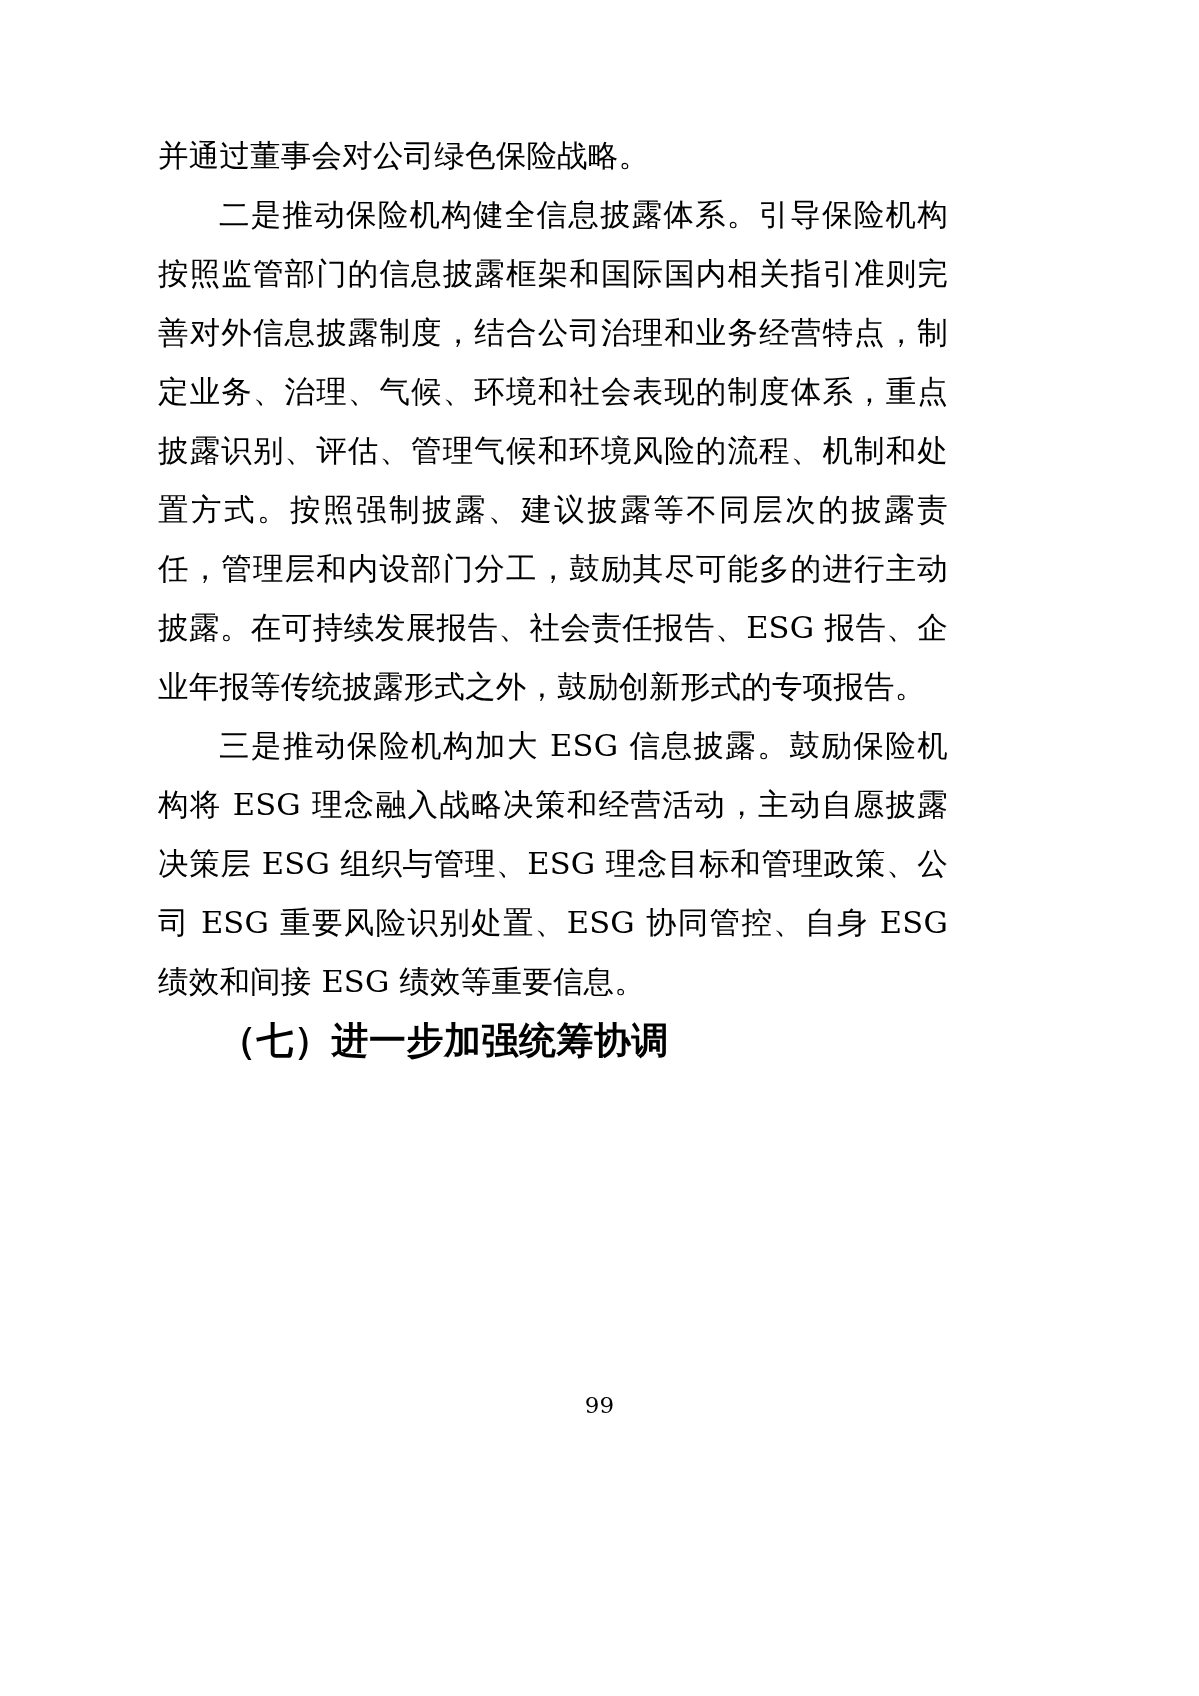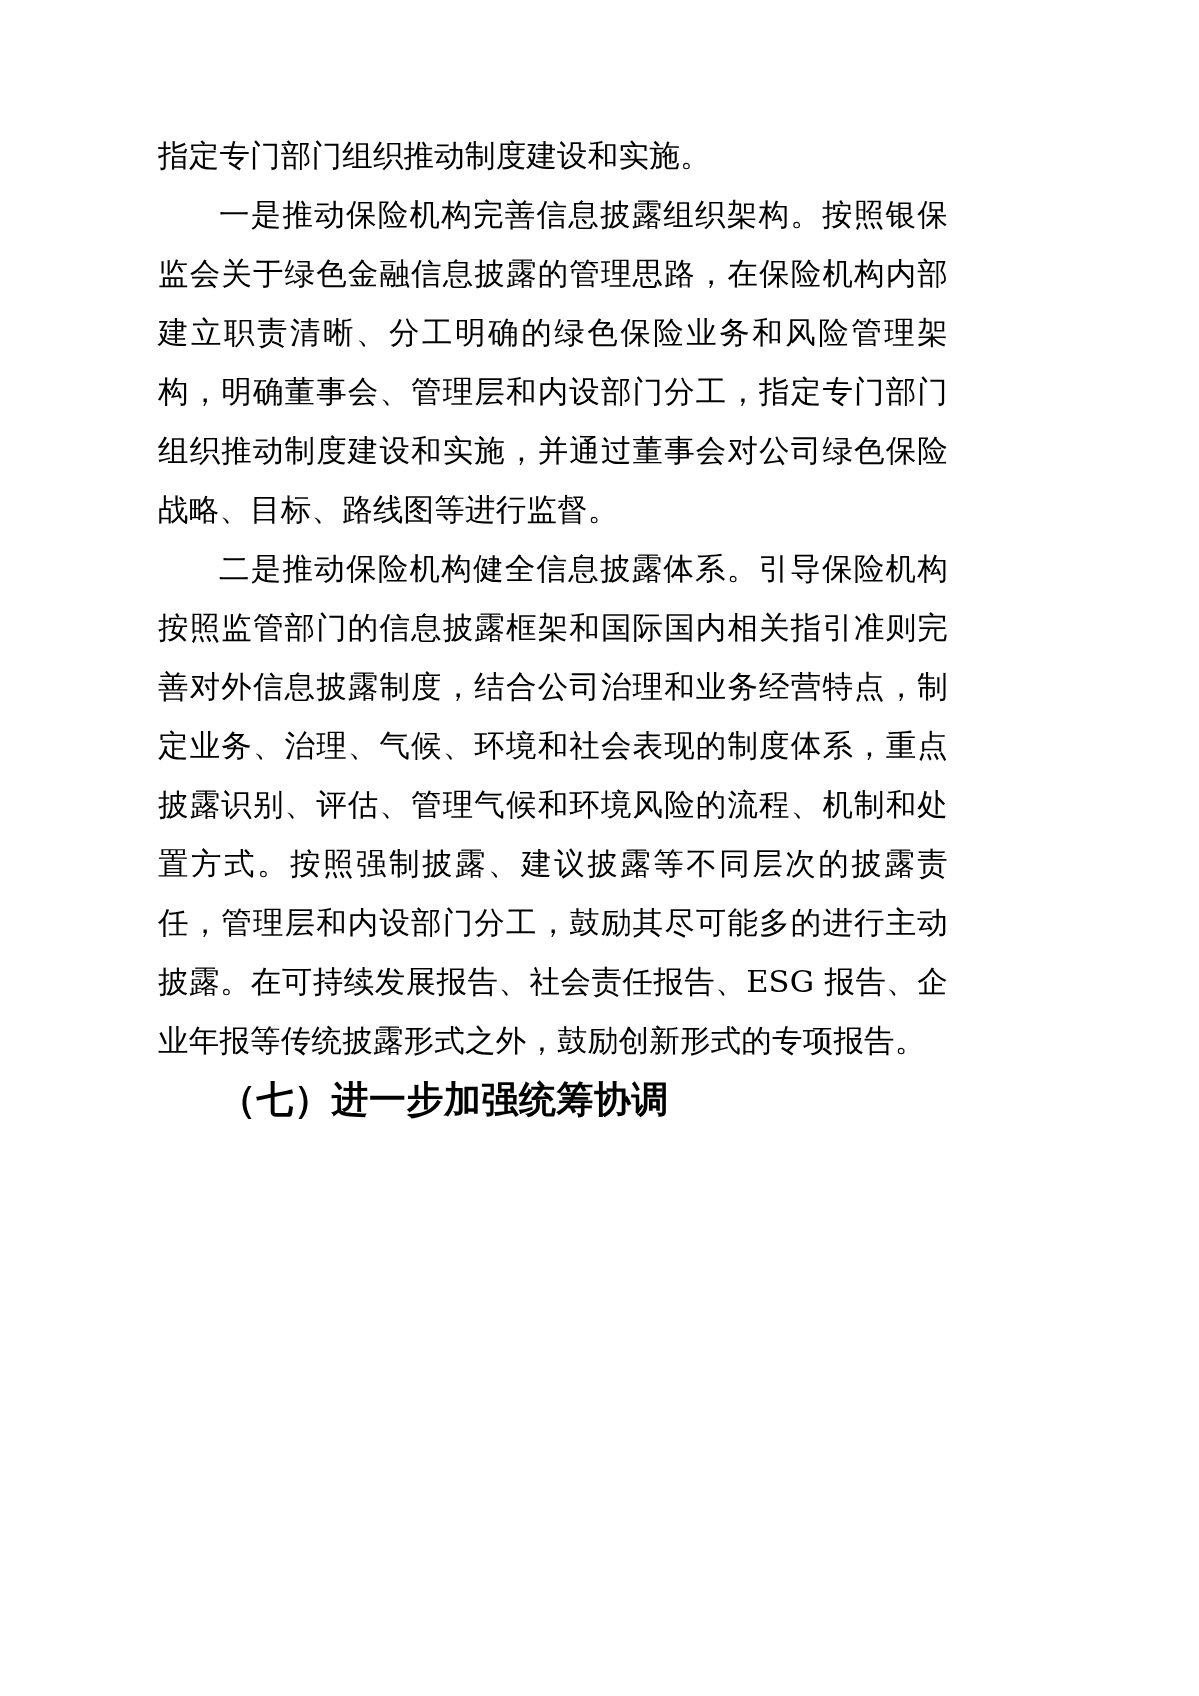--- a/index.html
+++ b/index.html
@@ -58,18 +58,19 @@
     font-size: 23px;
     font-family: "DejaVu Serif", "Liberation Serif", serif;
     color: #000;
   }
 </style>
 </head>
 <body>
 
 <div class="page">
   <div class="content">
-    <p class="para">指定专门部门组织推动制度建设和实施。</p>
-    <p class="para indent">一是推动保险机构完善信息披露组织架构。按照银保监会关于绿色金融信息披露的管理思路，在保险机构内部建立职责清晰、分工明确的绿色保险业务和风险管理架构，明确董事会、管理层和内设部门分工，指定专门部门组织推动制度建设和实施，并通过董事会对公司绿色保险战略、目标、路线图等进行监督。</p>
+    <p class="para">并通过董事会对公司绿色保险战略。</p>
     <p class="para indent">二是推动保险机构健全信息披露体系。引导保险机构按照监管部门的信息披露框架和国际国内相关指引准则完善对外信息披露制度，结合公司治理和业务经营特点，制定业务、治理、气候、环境和社会表现的制度体系，重点披露识别、评估、管理气候和环境风险的流程、机制和处置方式。按照强制披露、建议披露等不同层次的披露责任，管理层和内设部门分工，鼓励其尽可能多的进行主动披露。在可持续发展报告、社会责任报告、ESG 报告、企业年报等传统披露形式之外，鼓励创新形式的专项报告。</p>
+    <p class="para indent">三是推动保险机构加大 ESG 信息披露。鼓励保险机构将 ESG 理念融入战略决策和经营活动，主动自愿披露决策层 ESG 组织与管理、ESG 理念目标和管理政策、公司 ESG 重要风险识别处置、ESG 协同管控、自身 ESG 绩效和间接 ESG 绩效等重要信息。</p>
     <p class="heading">（七）进一步加强统筹协调</p>
   </div>
+  <div class="pagenum">99</div>
 </div>
 
 </body></html>

